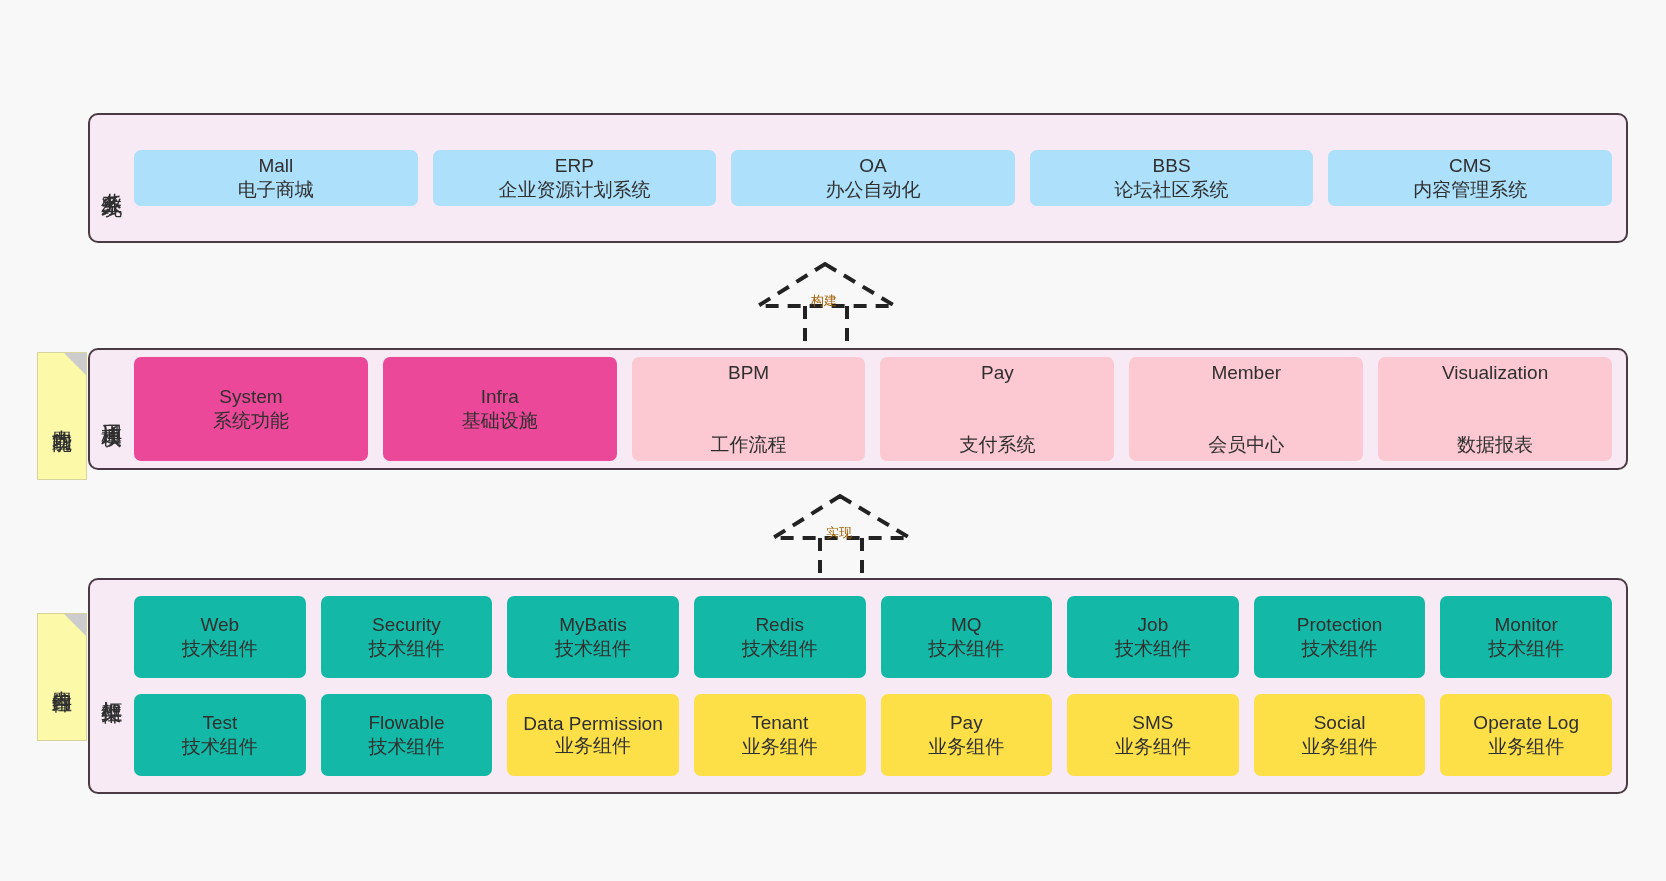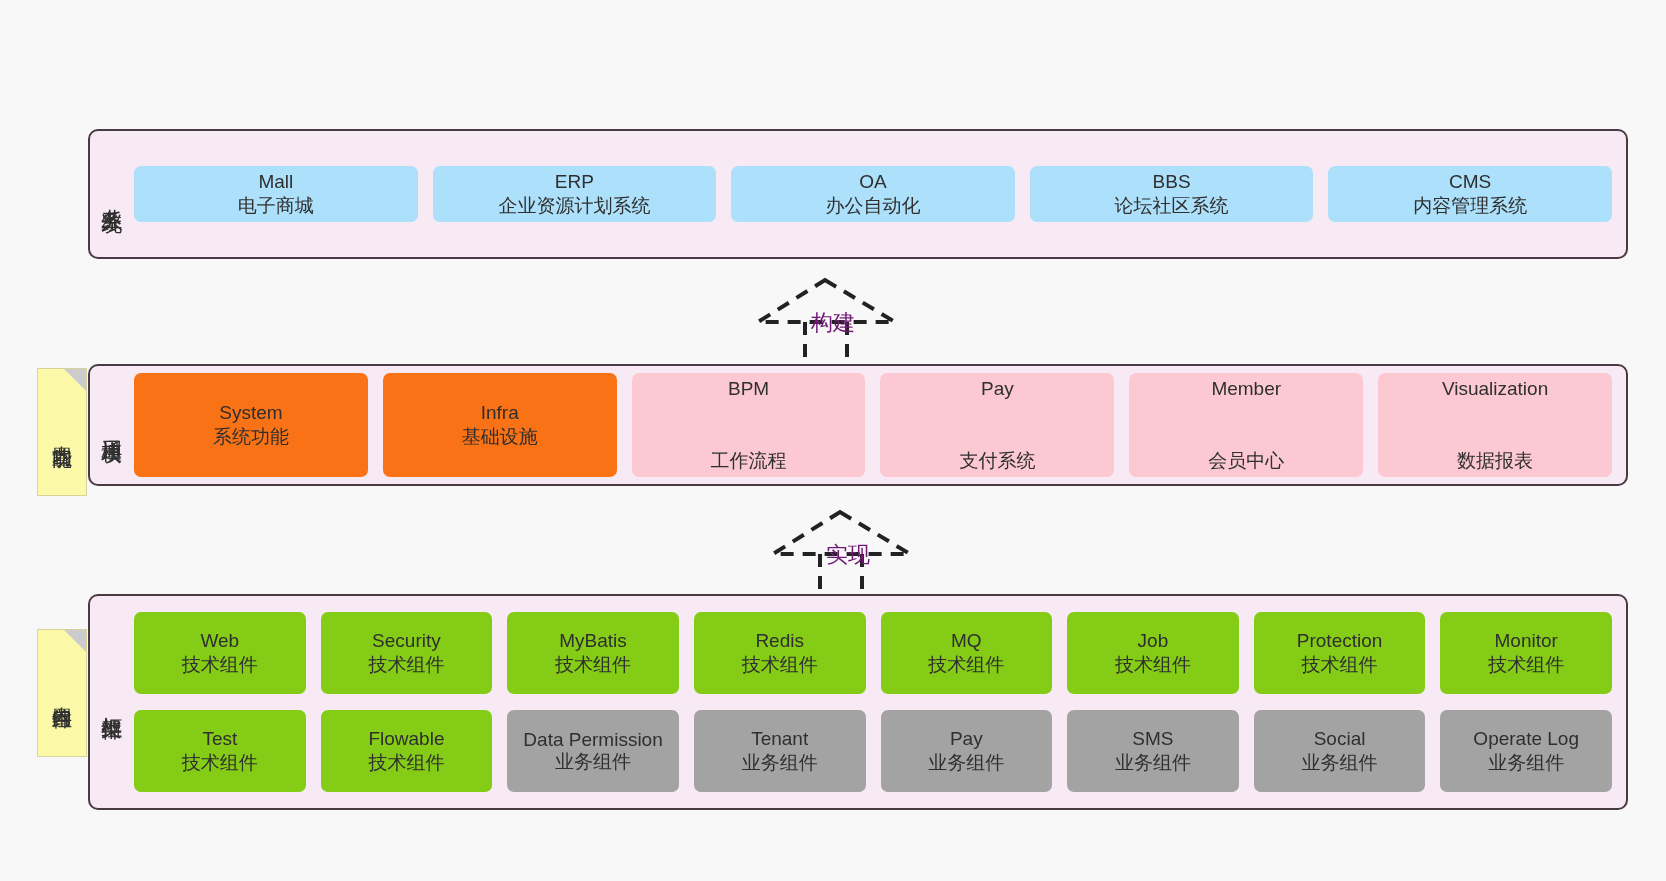--- a/index.html
+++ b/index.html
@@ -11,21 +11,21 @@
     width: 1666px;
     height: 881px;
     font-family: "Liberation Sans", "DejaVu Sans", sans-serif;
     color: #333333;
     overflow: hidden;
     position: relative;
   }
 
   #canvas {
     position: absolute;
-    left: 0; top: 16px;
+    left: 0; top: 0;
     width: 1666px;
     height: 637px;
     text-decoration: underline;
   }
 
   
   .layer {
     position: absolute;
     box-sizing: border-box;
     background: #f7eaf4;
@@ -82,24 +82,24 @@
     line-height: 1.28;
     color: #2f2f2f;
     padding: 4px 2px;
     overflow: hidden;
   }
   .node .l1 { white-space: nowrap; }
   .node .l2 { white-space: nowrap; }
   .node.wrap .l1 { white-space: normal; }
 
   .blue       { background: #ace0fb; }
-  .red-strong { background: #f97316; }
+  .red-strong { background: #ec4899; }
   .red-light  { background: #fcc9d2; gap: 48px; }
-  .green-strong { background: #84cc16; }
-  .green-light  { background: #a3a3a3; }
+  .green-strong { background: #14b8a6; }
+  .green-light  { background: #fde047; }
 
   
   .sticky {
     position: absolute;
     box-sizing: border-box;
     background: #fcfaa8;
     border: 1px solid #d6d49a;
     display: flex;
     align-items: center;
     justify-content: center;
@@ -118,22 +118,22 @@
     width: 0; height: 0;
     border-left: 22px solid transparent;
     border-top: 22px solid #cccccc;
   }
 
   
   .arrow-group { position: absolute; }
   .arrow-group svg { display: block; }
   .arrow-label {
     position: absolute;
-    font-size: 22px;
-    color: #701a75;
+    font-size: 13px;
+    color: #a16207;
     white-space: nowrap;
     user-select: none;
     background: transparent;
   }
 </style>
 </head>
 <body>
 
 <div id="canvas">
 

